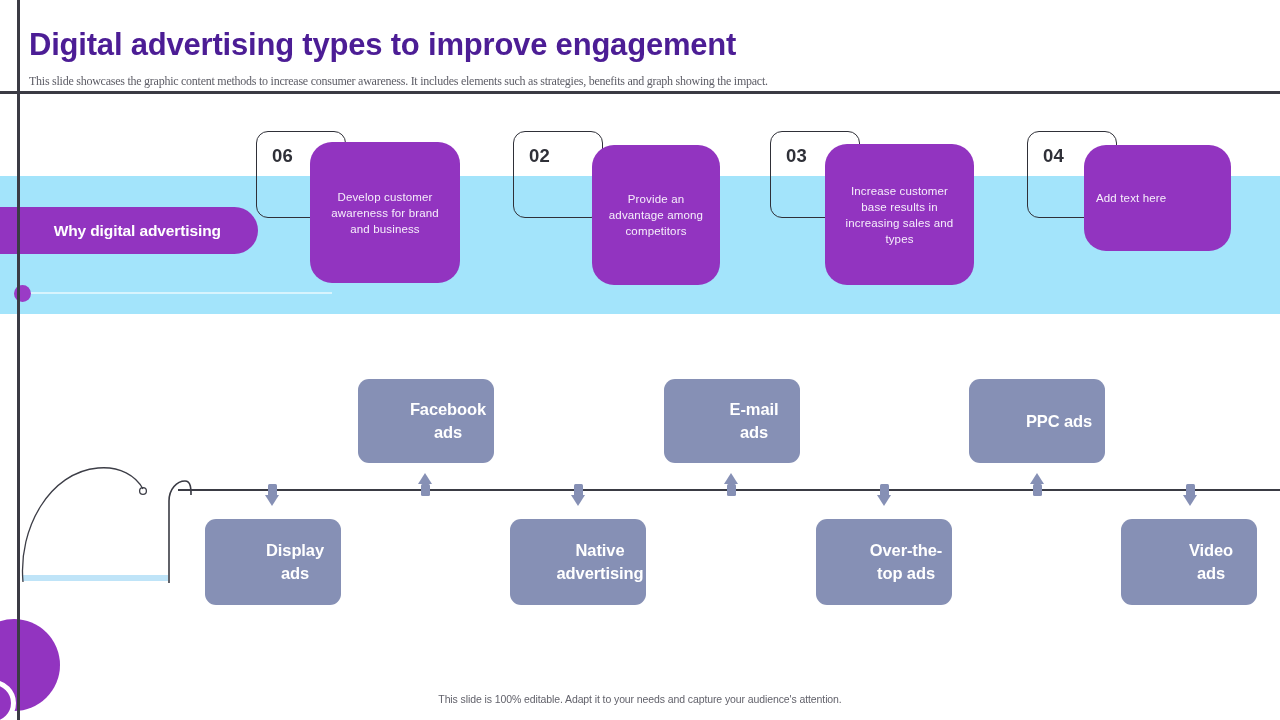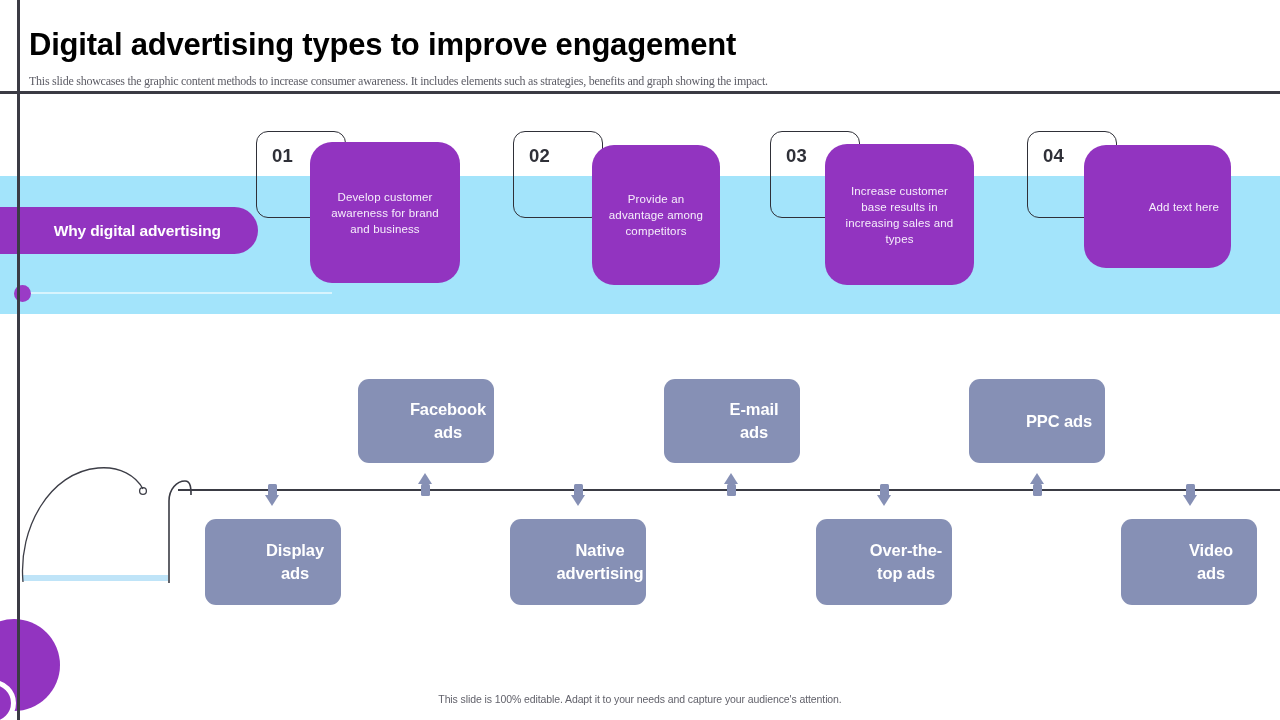--- a/index.html
+++ b/index.html
@@ -33,21 +33,21 @@
     z-index: 39;
   }
 
   
   .page-title {
     position: absolute;
     left: 29px; top: 27px;
     width: 1200px;
     font-size: 31px;
     font-weight: 700;
-    color: #000000;
+    color: #4c1d95;
     letter-spacing: -0.2px;
     white-space: nowrap;
   }
   .page-subtitle {
     position: absolute;
     left: 29px; top: 74px;
     width: 1060px;
     font-size: 12px;
     color: #5d5d66;
     letter-spacing: -0.25px;
@@ -118,21 +118,21 @@
   }
 
   
   .p-card {
     position: absolute;
     background: #9234c0;
     border-radius: 22px;
     z-index: 10;
     display: flex;
     align-items: center;
-    justify-content: flex-end;
+    justify-content: flex-start;
     padding: 6px 12px;
   }
   .p-card span {
     color: #f6eefb;
     font-size: 11.5px;
     line-height: 16px;
     text-align: center;
     letter-spacing: 0.15px;
   }
 
@@ -268,42 +268,42 @@
   <div class="page-subtitle">This slide showcases the graphic content methods to increase consumer awareness. It includes elements such as strategies, benefits and graph showing the impact.</div>
 
   <div class="h-rule"></div>
   <div class="v-rule"></div>
 
   <div class="why-pill">
     <span>Why digital advertising</span>
   </div>
 
   <div class="num-box" style="left:256px; top:131px; width:90px; height:87px;">
-    <div class="num">01</div>
+    <div class="num">06</div>
   </div>
   <div class="num-box" style="left:513px; top:131px; width:90px; height:87px;">
     <div class="num">02</div>
   </div>
   <div class="num-box" style="left:770px; top:131px; width:90px; height:87px;">
     <div class="num">03</div>
   </div>
   <div class="num-box" style="left:1027px; top:131px; width:90px; height:87px;text-decoration:underline;">
     <div class="num">04</div>
   </div>
 
   <div class="p-card" style="left:310px; top:142px; width:150px; height:141px;">
     <span>Develop customer awareness for brand and business</span>
   </div>
   <div class="p-card" style="left:592px; top:145px; width:128px; height:140px;">
     <span>Provide an advantage among competitors</span>
   </div>
   <div class="p-card" style="left:825px; top:144px; width:149px; height:141px;">
     <span>Increase customer base results in increasing sales and types</span>
   </div>
-  <div class="p-card" style="left:1084px; top:145px; width:147px; height:123px;">
+  <div class="p-card" style="left:1084px; top:145px; width:147px; height:106px;">
     <span>Add text here</span>
   </div>
 
   <svg class="arc-svg" width="160" height="140" viewBox="0 0 160 140">
     <path d="M13 132 C 8 78, 40 22, 88 18 C 110 16, 126 26, 133 39" fill="none" stroke="#3d3e47" stroke-width="1.3"></path>
     <circle cx="133" cy="41" r="3.4" fill="none" stroke="#3d3e47" stroke-width="1.3"></circle>
   </svg>
   <div class="types-underline"></div>
 
   <svg class="timeline-cap" width="26" height="120" viewBox="0 0 26 120">

